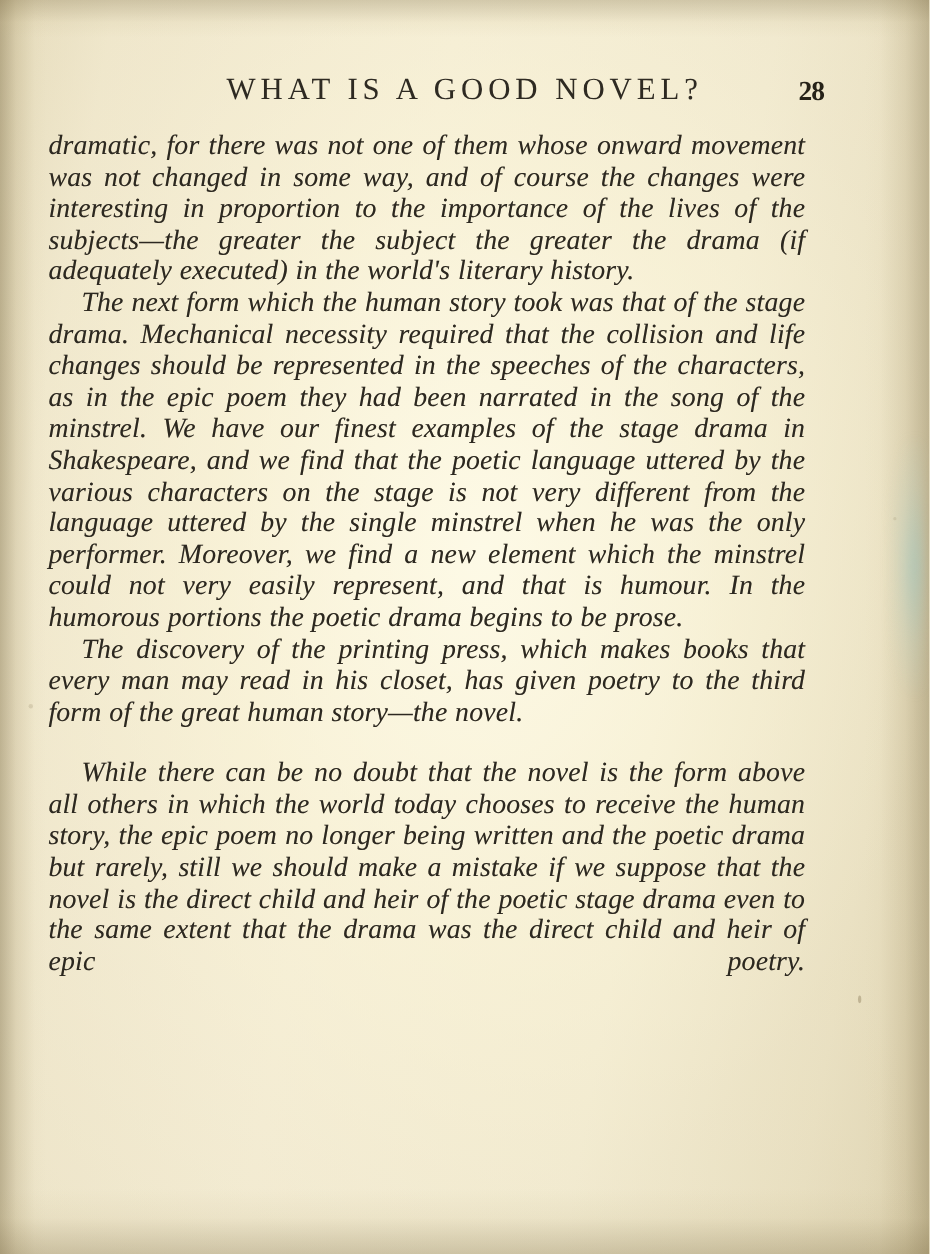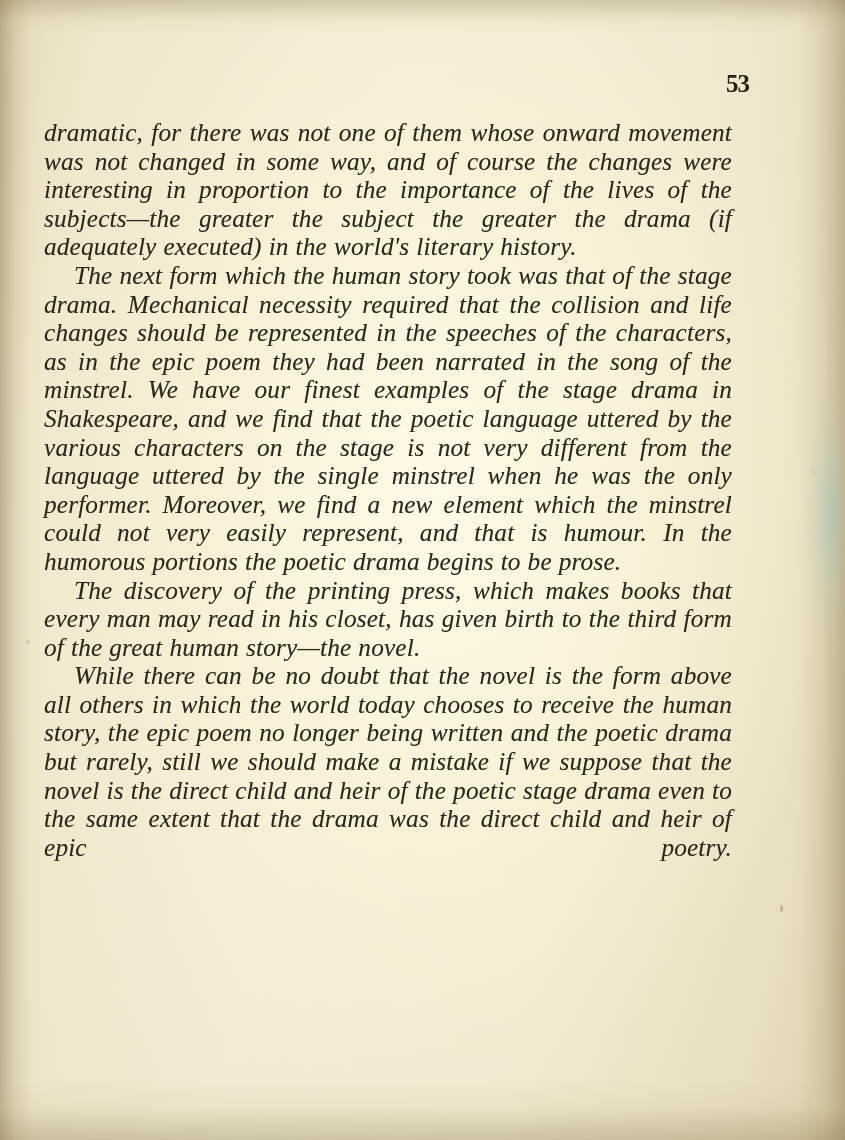--- a/index.html
+++ b/index.html
@@ -113,20 +113,21 @@
     letter-spacing: 0.15px;
     word-spacing: 0.5px;
     font-family: "Liberation Serif", serif;
     font-style: italic;
   }
   .para + .para {
     text-indent: 30px;
   }
   .para.last {
     text-align-last: justify;
+    margin-top: 27px;
   }
 
   
   .textblock {
     text-shadow: 0 0 0.6px rgba(60,52,36,0.35);
   }
 </style>
 </head>
 <body>
 
@@ -136,23 +137,24 @@
   <div class="edge edge-right"></div>
   <div class="edge edge-top"></div>
   <div class="edge edge-bottom"></div>
   <div class="bleed"></div>
 
   <div class="speck" style="left:780px;top:905px;width:3px;height:7px;"></div>
   <div class="speck" style="left:26px;top:640px;width:4px;height:4px;opacity:.5;"></div>
   <div class="speck" style="left:812px;top:470px;width:3px;height:3px;opacity:.4;"></div>
 
   <div class="header">
-    <div class="page-number">53</div>
+    <div class="running-head">WHAT IS A GOOD NOVEL?</div>
+    <div class="page-number">28</div>
   </div>
 
   <div class="textblock">
     <p class="para">dramatic, for there was not one of them whose onward movement was not changed in some way, and of course the changes were interesting in proportion to the importance of the lives of the subjects—the greater the subject the greater the drama (if adequately executed) in the world's literary history.</p>
     <p class="para">The next form which the human story took was that of the stage drama. Mechanical necessity required that the collision and life changes should be represented in the speeches of the characters, as in the epic poem they had been narrated in the song of the minstrel. We have our finest examples of the stage drama in Shakespeare, and we find that the poetic language uttered by the various characters on the stage is not very different from the language uttered by the single minstrel when he was the only performer. Moreover, we find a new element which the minstrel could not very easily represent, and that is humour. In the humorous portions the poetic drama begins to be prose.</p>
-    <p class="para">The discovery of the printing press, which makes books that every man may read in his closet, has given birth to the third form of the great human story—the novel.</p>
+    <p class="para">The discovery of the printing press, which makes books that every man may read in his closet, has given poetry to the third form of the great human story—the novel.</p>
     <p class="para last">While there can be no doubt that the novel is the form above all others in which the world today chooses to receive the human story, the epic poem no longer being written and the poetic drama but rarely, still we should make a mistake if we suppose that the novel is the direct child and heir of the poetic stage drama even to the same extent that the drama was the direct child and heir of epic poetry.</p>
   </div>
 
 </div>
 
 </body></html>

